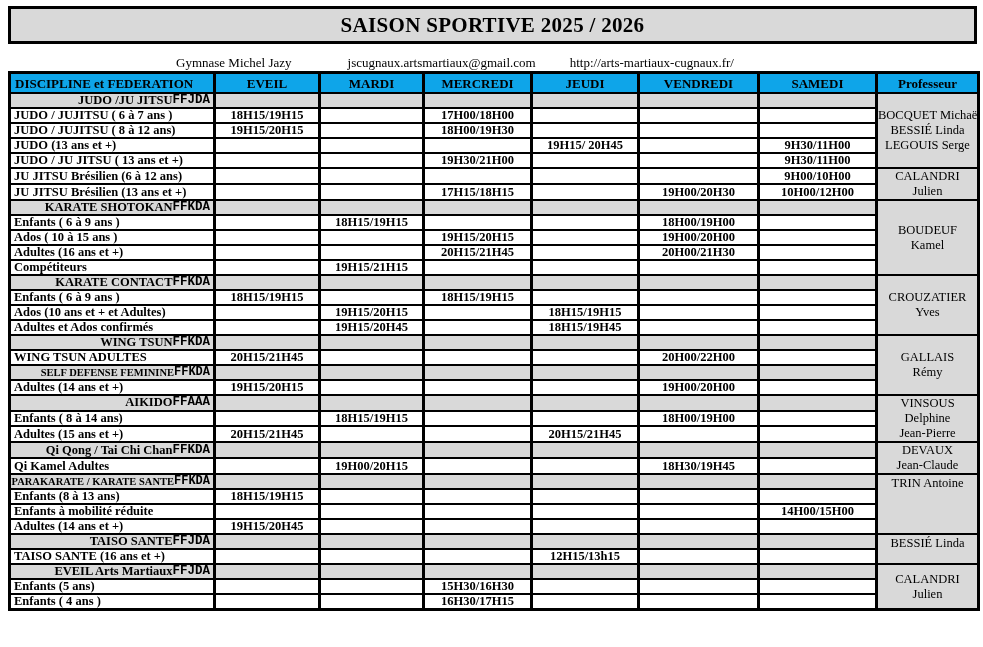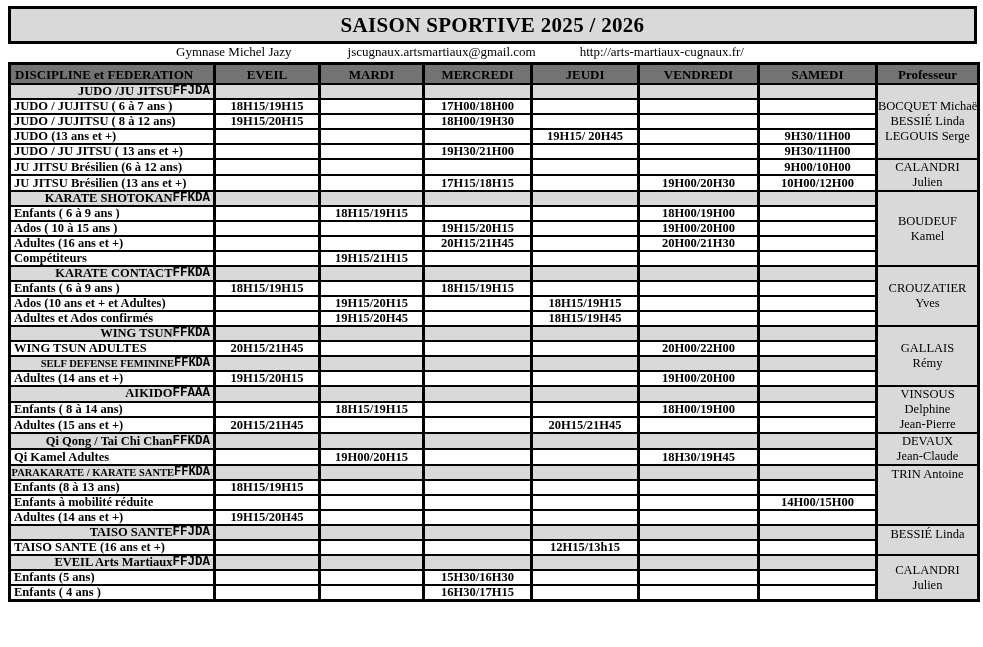--- a/index.html
+++ b/index.html
@@ -14,28 +14,28 @@
 
   .title-box {
     width: 969px; height: 38px;
     border: 3px solid #000;
     background: #d9d9d9;
     display: flex; align-items: center; justify-content: center;
     font-weight: bold; font-size: 21px; letter-spacing: .3px;
   }
 
   .info-line {
-    height: 18px;
-    display: flex; align-items: flex-start;
+    height: 27px;
+    display: flex; align-items: flex-end;
     font-size: 13px;
     padding-left: 168px;
   }
   .info-line span { white-space: nowrap; }
   .info-venue { margin-right: 56px; }
-  .info-email { margin-right: 44px; }
+  .info-email { margin-right: 34px; }
 
   table.schedule {
     border-collapse: separate; border-spacing: 0;
     table-layout: fixed;
     width: 972px;
     border-right: 3px solid #000;
     border-bottom: 3px solid #000;
   }
   col.c-disc { width: 205px; }
   col.c-lun  { width: 105px; }
@@ -52,21 +52,21 @@
     overflow: hidden; white-space: nowrap;
     vertical-align: middle;
     height: 14.6px;
     line-height: 13px;
   }
   thead th {
     height: 21px;
     border-top: 3px solid #000;
     font-weight: bold; font-size: 13px;
     text-align: center;
-    background: #737373;
+    background: #0ea5e9;
   }
   thead th.h-disc { text-align: left; padding-left: 4px; }
 
   td.disc { font-weight: bold; font-size: 12.5px; text-align: left; padding-left: 3px; }
   td.time { font-weight: bold; font-size: 12.5px; text-align: center; }
 
   tr.section td { background: #d9d9d9; }
   .sechead { display: flex; justify-content: flex-end; padding: 0 3px 0 0; }
   .sechead .fed { font-weight: bold; font-family: Liberation Mono, monospace; }
   td.disc.small { font-size: 10.5px; }

